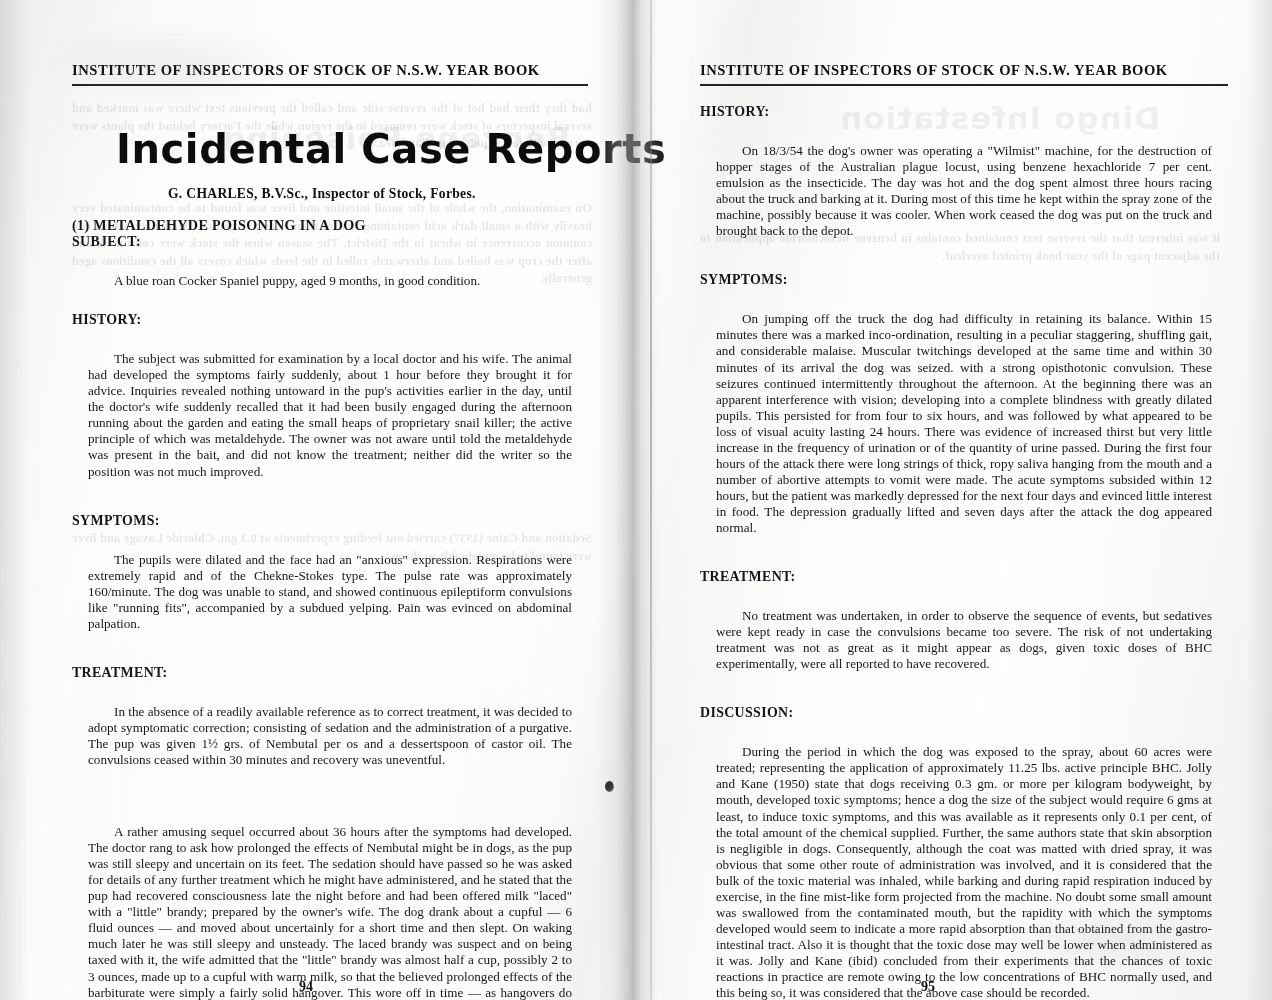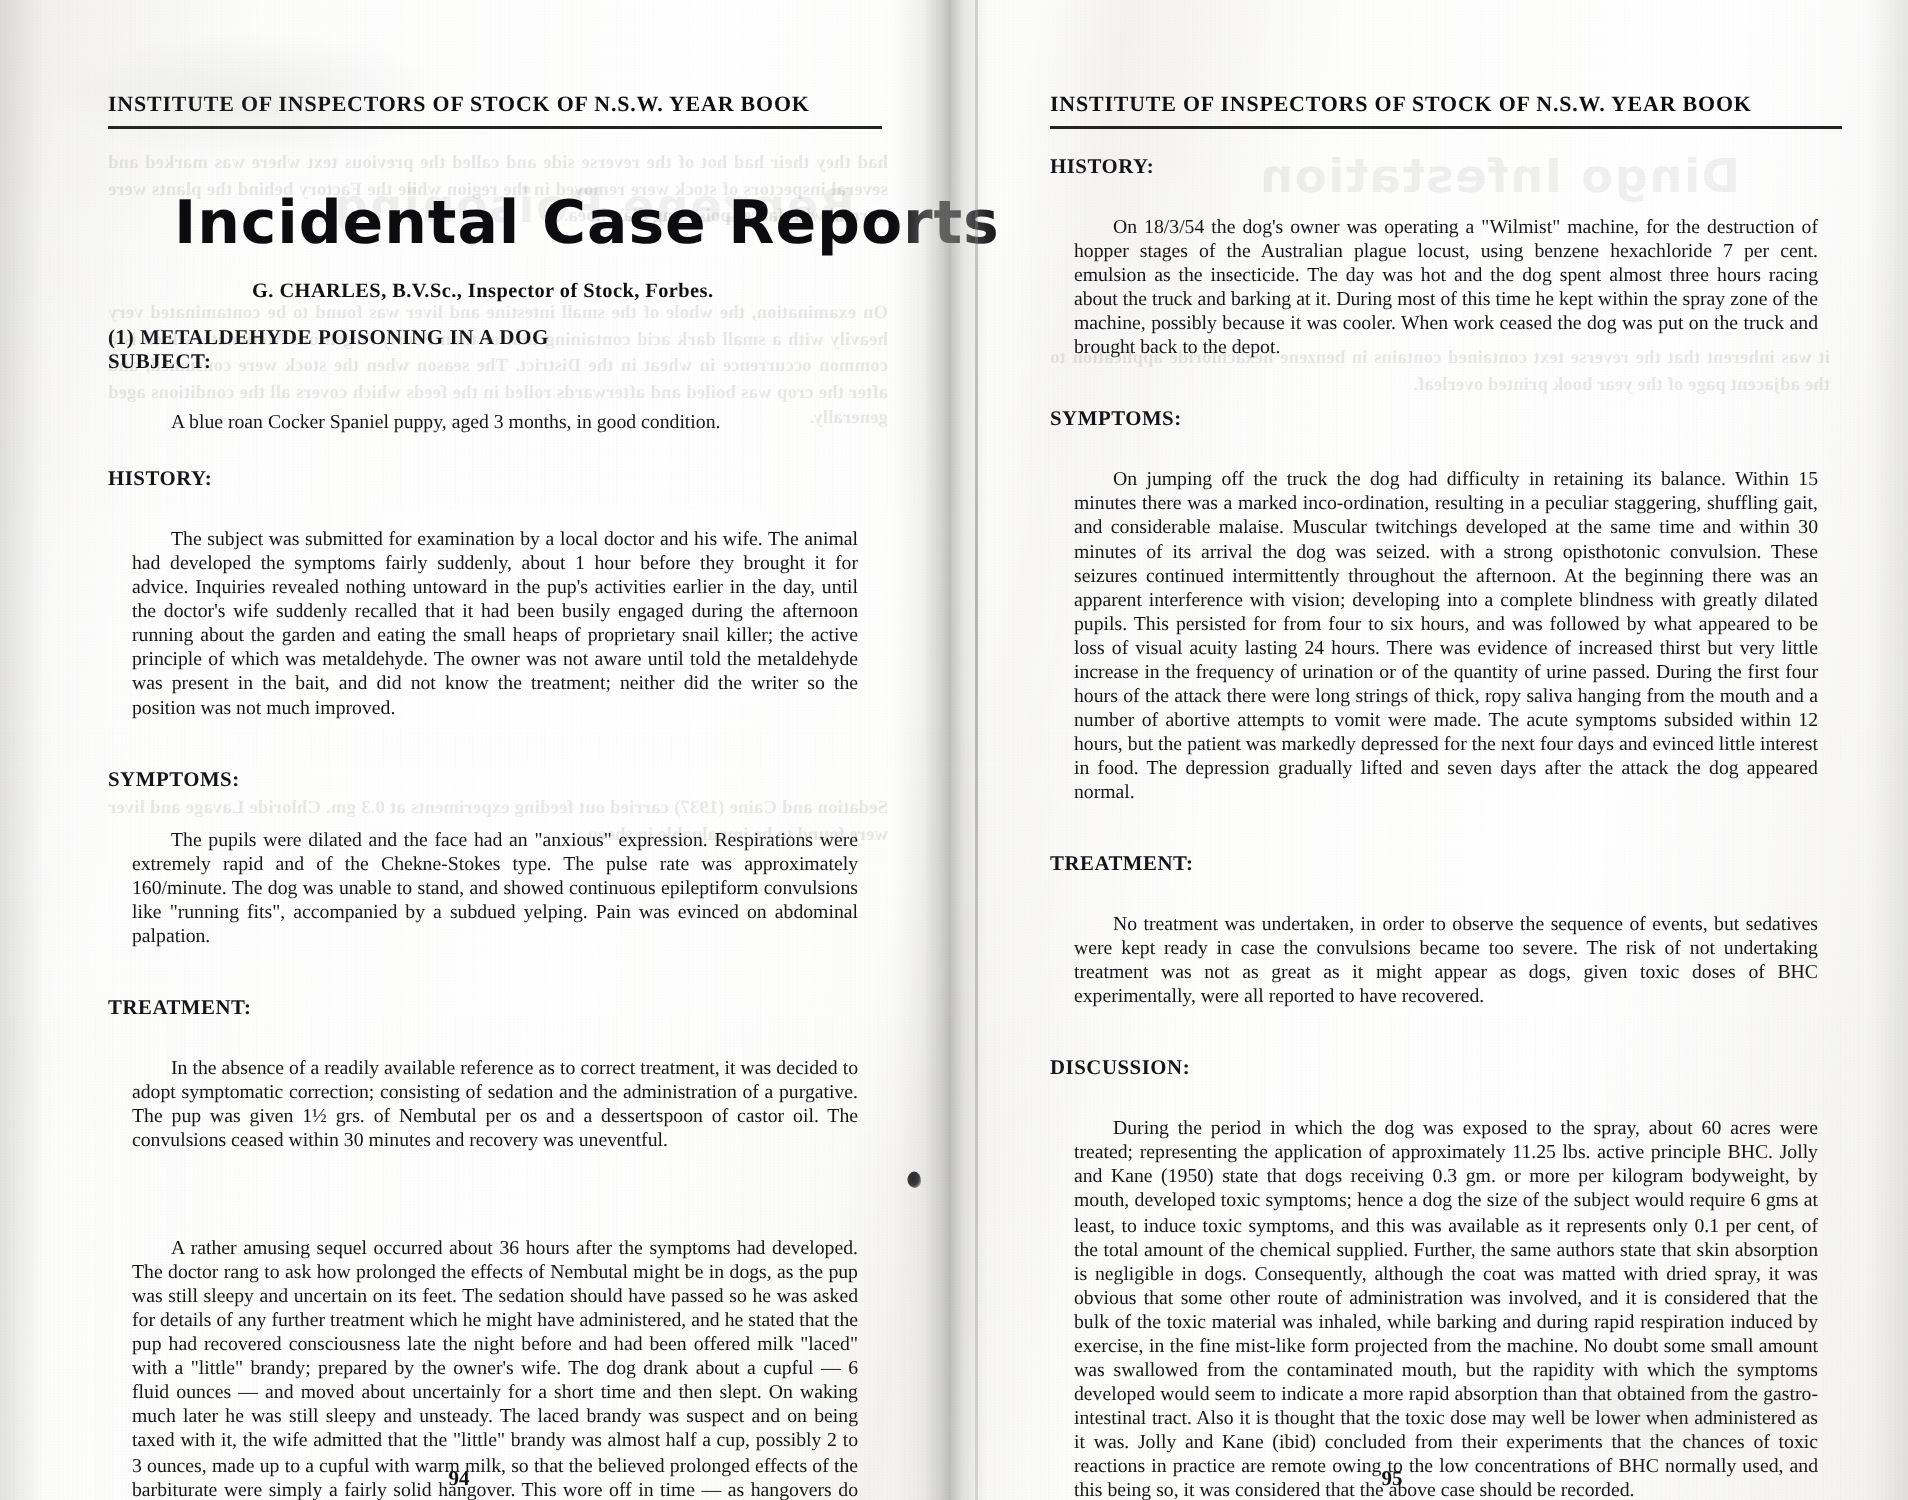--- a/index.html
+++ b/index.html
@@ -240,21 +240,21 @@
 
     <div class="doc-title" style="left:116px; top:126px;">Incidental Case Reports</div>
 
     <div class="byline" style="left:168px; top:186px;">G. CHARLES, B.V.Sc., Inspector of Stock, Forbes.</div>
 
     <div class="col" style="left:72px; top:217px; width:516px;">
 
       <div class="case-title">(1) METALDEHYDE POISONING IN A DOG</div>
       <div class="head">SUBJECT:</div>
       <div class="gap-sm"></div>
-      <p class="para">A blue roan Cocker Spaniel puppy, aged 3 months, in good condition.</p>
+      <p class="para">A blue roan Cocker Spaniel puppy, aged 9 months, in good condition.</p>
       <div class="gap-sm"></div>
 
       <div class="head">HISTORY:</div>
       <div class="gap-sm"></div>
       <p class="para">The subject was submitted for examination by a local doctor and his wife. The animal had developed the symptoms fairly suddenly, about 1 hour before they brought it for advice. Inquiries revealed nothing untoward in the pup's activities  earlier in the day, until the doctor's wife suddenly recalled that it had been busily engaged during the afternoon running about the garden and eating the small heaps of proprietary snail killer; the active principle of which was metaldehyde. The owner was not aware until told the metaldehyde was present in the bait, and did not know the treatment; neither did the writer so the position was not much improved.</p>
       <div class="gap-lg"></div>
 
       <div class="head">SYMPTOMS:</div>
       <div class="gap-sm"></div>
       <p class="para">The pupils were dilated and the face had an "anxious" expression. Respirations were extremely rapid and of the Chekne-Stokes type. The pulse rate was approximately 160/minute. The dog was unable to stand, and showed continuous epileptiform convulsions like "running fits", accompanied by a subdued yelping. Pain was evinced on abdominal palpation.</p>

